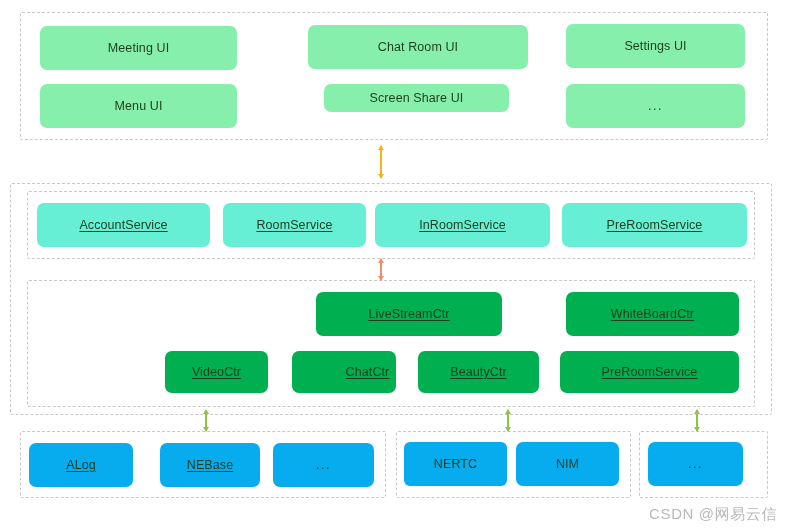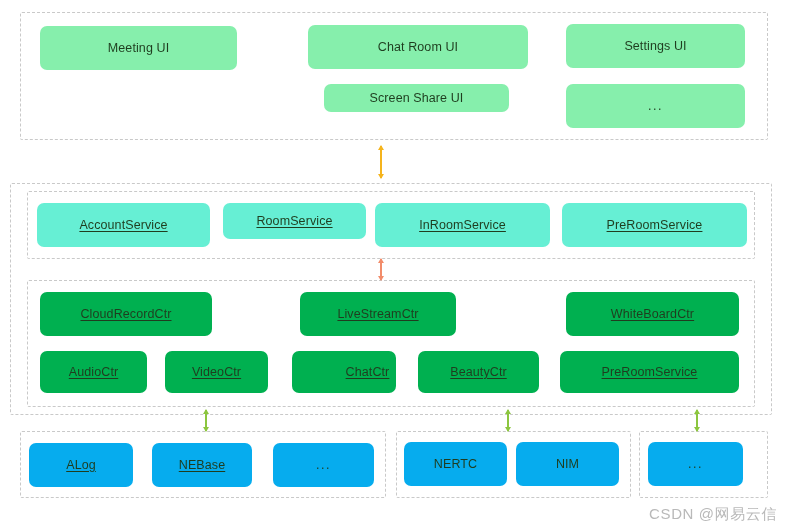--- a/index.html
+++ b/index.html
@@ -118,72 +118,69 @@
     <div class="dashed-box" style="left: 639px; top: 431px; width: 129px; height: 67px;"></div>
     <div class="node ui" style="left: 40px; top: 26px; width: 197px; height: 44px;">
       <span class="lbl">Meeting UI</span>
     </div>
     <div class="node ui" style="left: 308px; top: 25px; width: 220px; height: 44px;">
       <span class="lbl">Chat Room UI</span>
     </div>
     <div class="node ui" style="left: 566px; top: 24px; width: 179px; height: 44px;">
       <span class="lbl">Settings UI</span>
     </div>
+    <div class="node ui" style="left: 40px; top: 84px; width: 197px; height: 44px;">
+      <span class="lbl">Menu UI</span>
+    </div>
     <div class="node ui" style="left: 324px; top: 84px; width: 185px; height: 28px;">
       <span class="lbl">Screen Share UI</span>
     </div>
     <div class="node ui dots" style="left: 566px; top: 84px; width: 179px; height: 44px;">
       <span class="lbl">...</span>
     </div>
     <div class="node svc underline" style="left: 37px; top: 203px; width: 173px; height: 44px;">
       <span class="lbl">AccountService</span>
     </div>
-    <div class="node svc underline" style="left: 223px; top: 203px; width: 143px; height: 36px;">
+    <div class="node svc underline" style="left: 223px; top: 203px; width: 143px; height: 44px;">
       <span class="lbl">RoomService</span>
     </div>
     <div class="node svc underline" style="left: 375px; top: 203px; width: 175px; height: 44px;">
       <span class="lbl">InRoomService</span>
     </div>
     <div class="node svc underline" style="left: 562px; top: 203px; width: 185px; height: 44px;">
       <span class="lbl">PreRoomService</span>
     </div>
-    <div class="node ctr underline" style="left: 40px; top: 292px; width: 172px; height: 44px;">
-      <span class="lbl">CloudRecordCtr</span>
-    </div>
-    <div class="node ctr underline" style="left: 300px; top: 292px; width: 156px; height: 44px;">
+    <div class="node ctr underline" style="left: 316px; top: 292px; width: 186px; height: 44px;">
       <span class="lbl">LiveStreamCtr</span>
     </div>
     <div class="node ctr underline" style="left: 566px; top: 292px; width: 173px; height: 44px;">
       <span class="lbl">WhiteBoardCtr</span>
     </div>
-    <div class="node ctr underline" style="left: 40px; top: 351px; width: 107px; height: 42px;">
-      <span class="lbl">AudioCtr</span>
-    </div>
     <div class="node ctr underline" style="left: 165px; top: 351px; width: 103px; height: 42px;">
       <span class="lbl">VideoCtr</span>
     </div>
     <div class="node ctr underline" style="left: 292px; top: 351px; width: 104px; height: 42px; padding-left: 47px;">
       <span class="lbl">ChatCtr</span>
     </div>
     <div class="node ctr underline" style="left: 418px; top: 351px; width: 121px; height: 42px;">
       <span class="lbl">BeautyCtr</span>
     </div>
     <div class="node ctr underline" style="left: 560px; top: 351px; width: 179px; height: 42px;">
       <span class="lbl">PreRoomService</span>
     </div>
     <div class="node base underline" style="left: 29px; top: 443px; width: 104px; height: 44px;">
       <span class="lbl">ALog</span>
     </div>
-    <div class="node base underline" style="left: 152px; top: 443px; width: 100px; height: 44px; text-align: right;">
+    <div class="node base underline" style="left: 160px; top: 443px; width: 100px; height: 44px; text-align: right;">
       <span class="lbl">NEBase</span>
     </div>
     <div class="node base dots" style="left: 273px; top: 443px; width: 101px; height: 44px;">
       <span class="lbl">...</span>
     </div>
-    <div class="node base" style="left: 404px; top: 442px; width: 103px; height: 44px;">
+    <div class="node base" style="left: 404px; top: 442px; width: 103px; height: 44px; border-radius: 6px;">
       <span class="lbl">NERTC</span>
     </div>
     <div class="node base" style="left: 516px; top: 442px; width: 103px; height: 44px;">
       <span class="lbl">NIM</span>
     </div>
     <div class="node base dots" style="left: 648px; top: 442px; width: 95px; height: 44px;">
       <span class="lbl">...</span>
     </div>
     <div class="arrow" style="left: 381px; top: 146px; height: 32px;">
       <div class="shaft" style="background: rgb(245, 180, 29);"></div>

